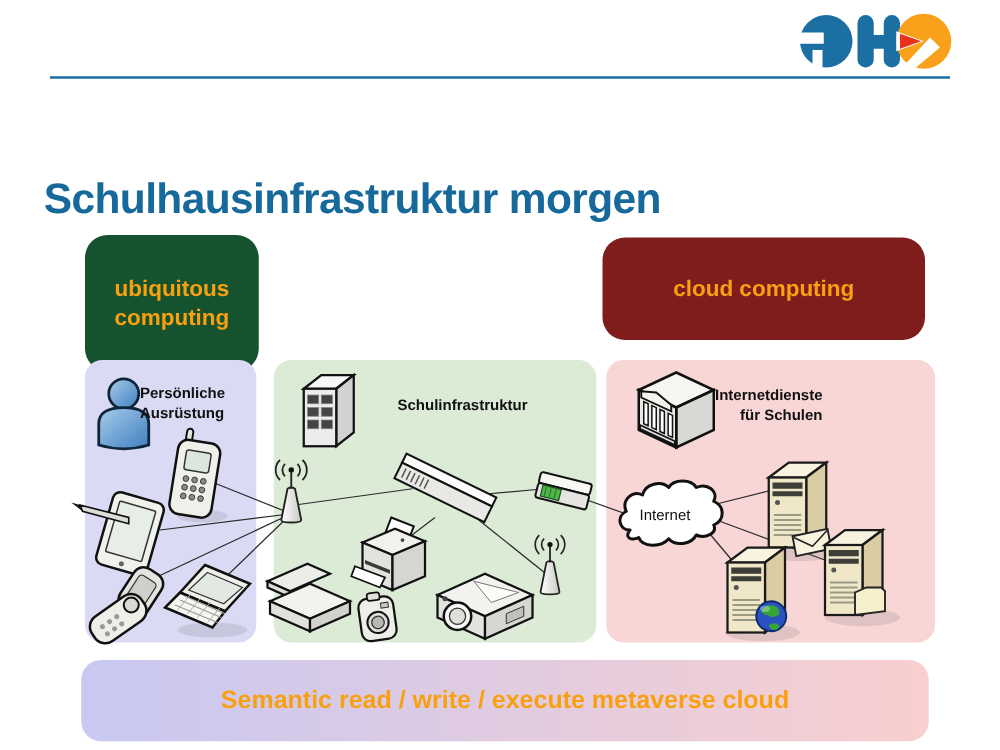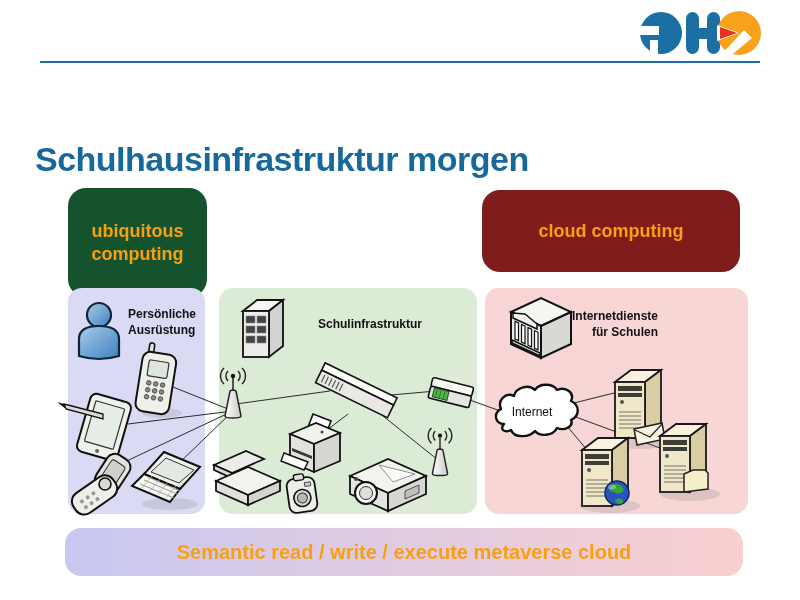--- a/index.html
+++ b/index.html
@@ -11,27 +11,27 @@
     color:#17699C;letter-spacing:-0.5px;white-space:nowrap;margin-top:44px;}
   .tag{position:absolute;display:flex;align-items:center;justify-content:center;
     text-align:center;font-weight:bold;color:#F9A011;border-radius:18px;}
   .tag-ubiquitous{left:68px;top:188px;width:139px;height:109px;background:#14532d;
     font-size:18px;line-height:23px;text-align:right;}
   .tag-cloud{left:482px;top:190px;width:258px;height:82px;background:#7f1d1d;font-size:18px;}
   .panel{position:absolute;top:288px;height:226px;border-radius:14px;z-index:1;}
   .panel-personal{left:68px;width:137px;background:#DADAF5;}
   .panel-school{left:219px;width:258px;background:#DCEBD6;}
   .panel-internet{left:485px;width:263px;background:#F8D6D5;}
-  .bar{position:absolute;left:65px;top:528px;width:678px;height:48px;border-radius:16px;
+  .bar{position:absolute;left:65px;top:528px;width:678px;height:65px;border-radius:16px;
     background:linear-gradient(90deg,#C8C8F2,#F9CFCF);display:flex;align-items:center;
     justify-content:center;font-size:20px;font-weight:bold;color:#F9A011;}
   .overlay{position:absolute;left:0;top:0;width:800px;height:600px;z-index:3;pointer-events:none;}
   .lbl{position:absolute;font-size:12px;font-weight:bold;line-height:16px;color:#111;
     white-space:pre-line;z-index:4;}
-  .lbl-personal{left:128px;top:306px;}
+  .lbl-personal{left:112px;top:306px;}
   .lbl-school{left:297px;top:316px;margin-left:21px;}
   .lbl-internet{left:572px;top:308px;text-align:right;}
   .pre{white-space:pre-line;}
 </style>
 </head>
 <body>
 
 <div class="stage">
 
   <svg class="logo" viewBox="0 0 124 50" role="img" aria-label="PHZ">

